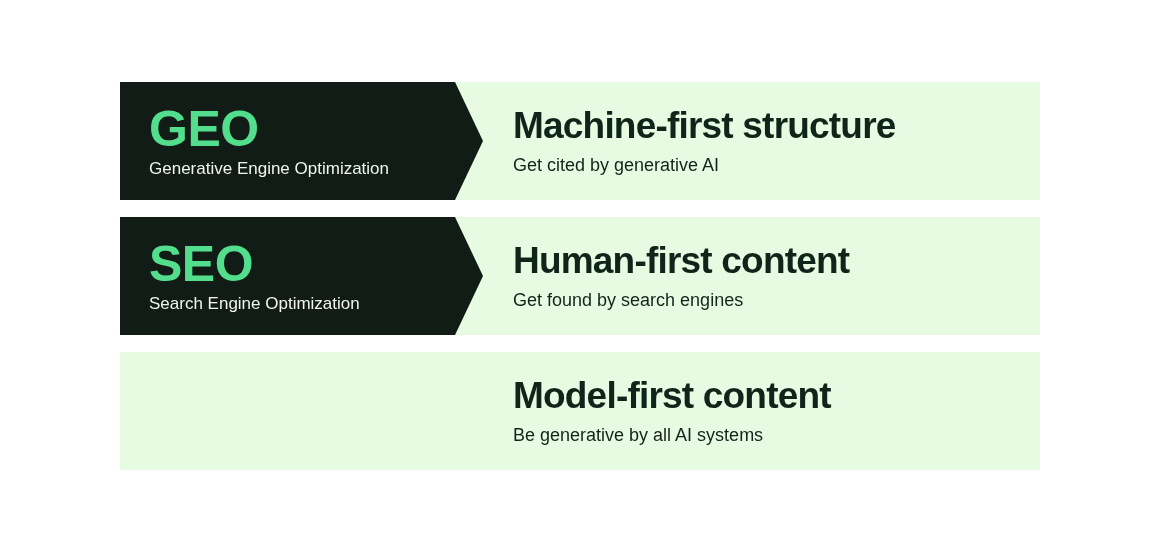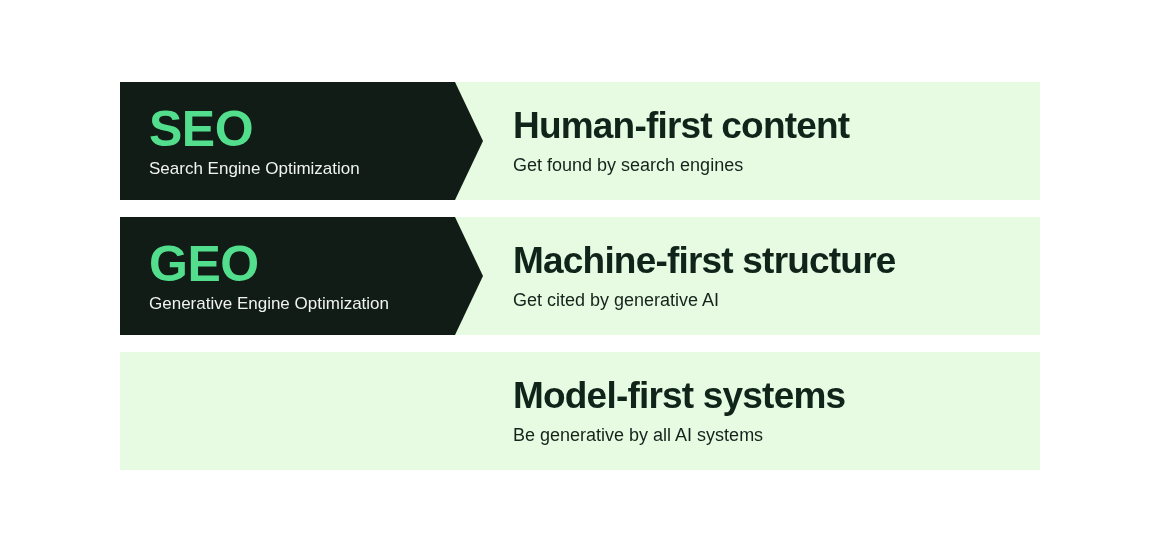--- a/index.html
+++ b/index.html
@@ -119,45 +119,45 @@
 </style>
 </head>
 <body>
 
 <div id="diagram">
 
   <div class="row">
     <div class="panel"></div>
     <div class="badge">
       <div class="badge-inner">
+        <div class="acronym">GEO</div>
+        <div class="expansion">Generative Engine Optimization</div>
+      </div>
+    </div>
+    <div class="copy">
+      <div class="headline">Machine-first structure</div>
+      <div class="subline">Get cited by generative AI</div>
+    </div>
+  </div>
+
+  <div class="row">
+    <div class="panel"></div>
+    <div class="badge">
+      <div class="badge-inner">
         <div class="acronym">SEO</div>
         <div class="expansion">Search Engine Optimization</div>
       </div>
     </div>
     <div class="copy">
       <div class="headline">Human-first content</div>
       <div class="subline">Get found by search engines</div>
     </div>
   </div>
 
   <div class="row">
     <div class="panel"></div>
-    <div class="badge">
-      <div class="badge-inner">
-        <div class="acronym">GEO</div>
-        <div class="expansion">Generative Engine Optimization</div>
-      </div>
-    </div>
     <div class="copy">
-      <div class="headline">Machine-first structure</div>
-      <div class="subline">Get cited by generative AI</div>
-    </div>
-  </div>
-
-  <div class="row">
-    <div class="panel"></div>
-    <div class="copy">
-      <div class="headline">Model-first systems</div>
+      <div class="headline">Model-first content</div>
       <div class="subline">Be generative by all AI systems</div>
     </div>
   </div>
 
 </div>
 
 </body></html>

